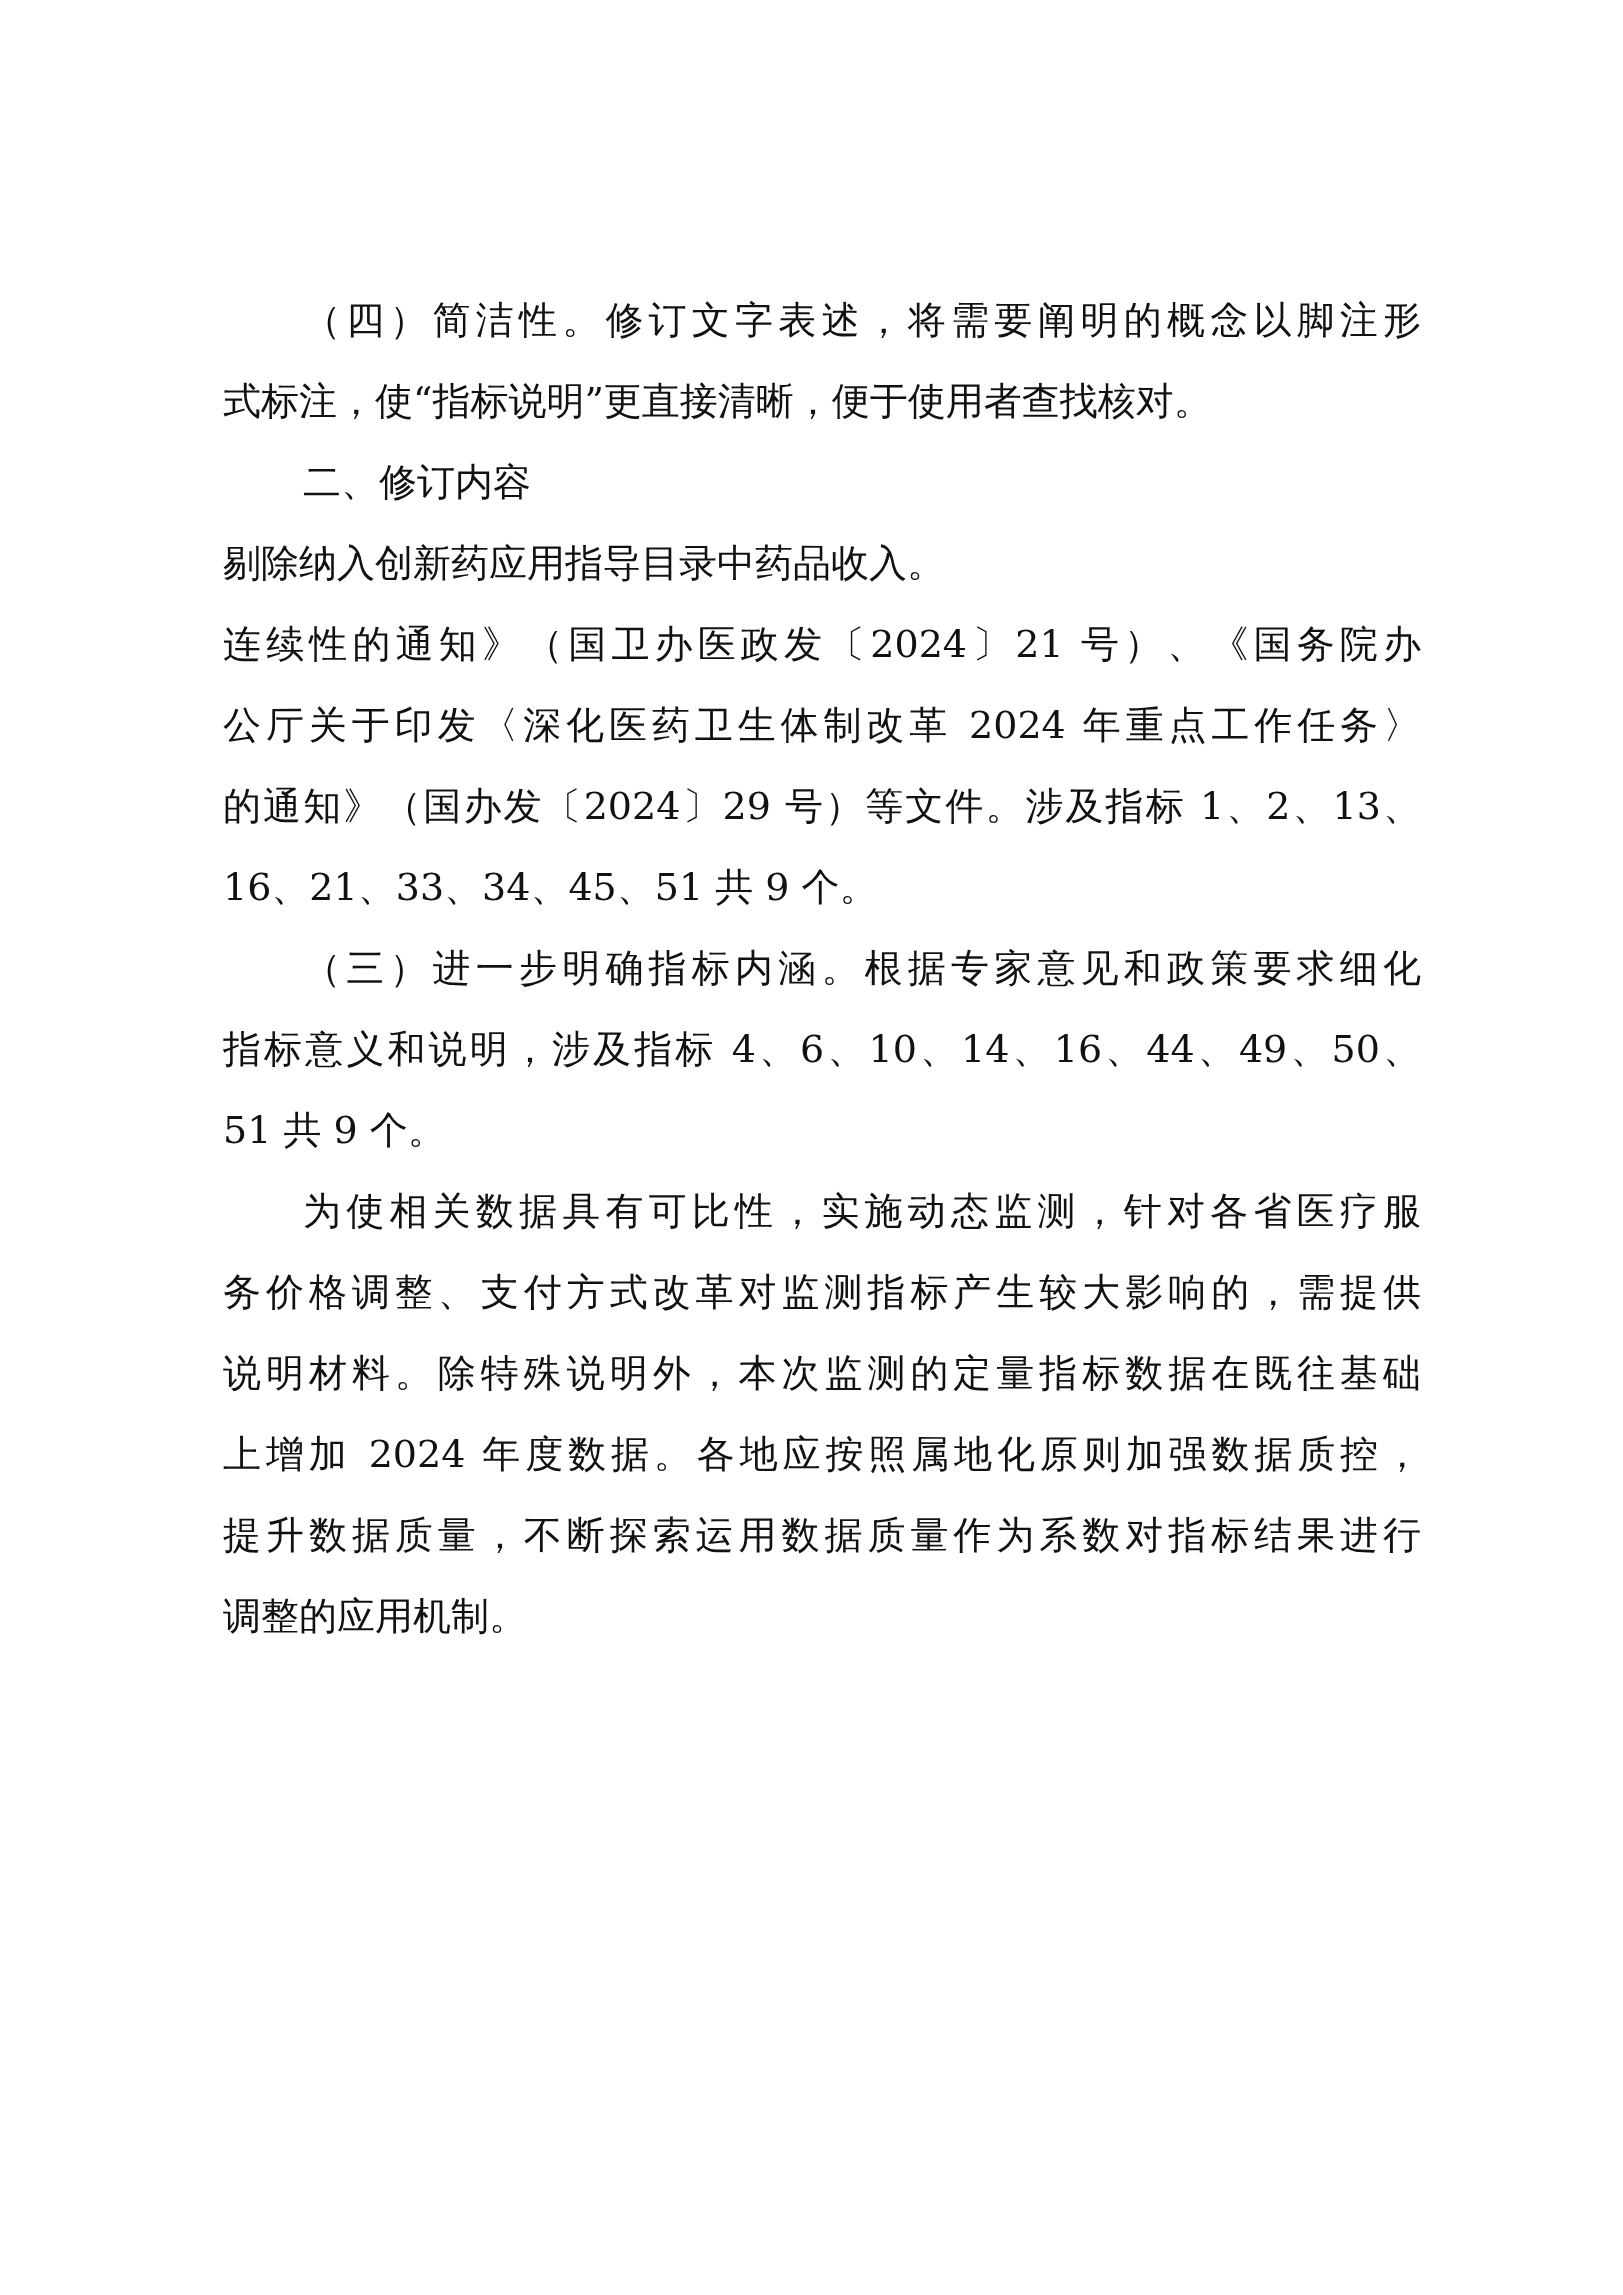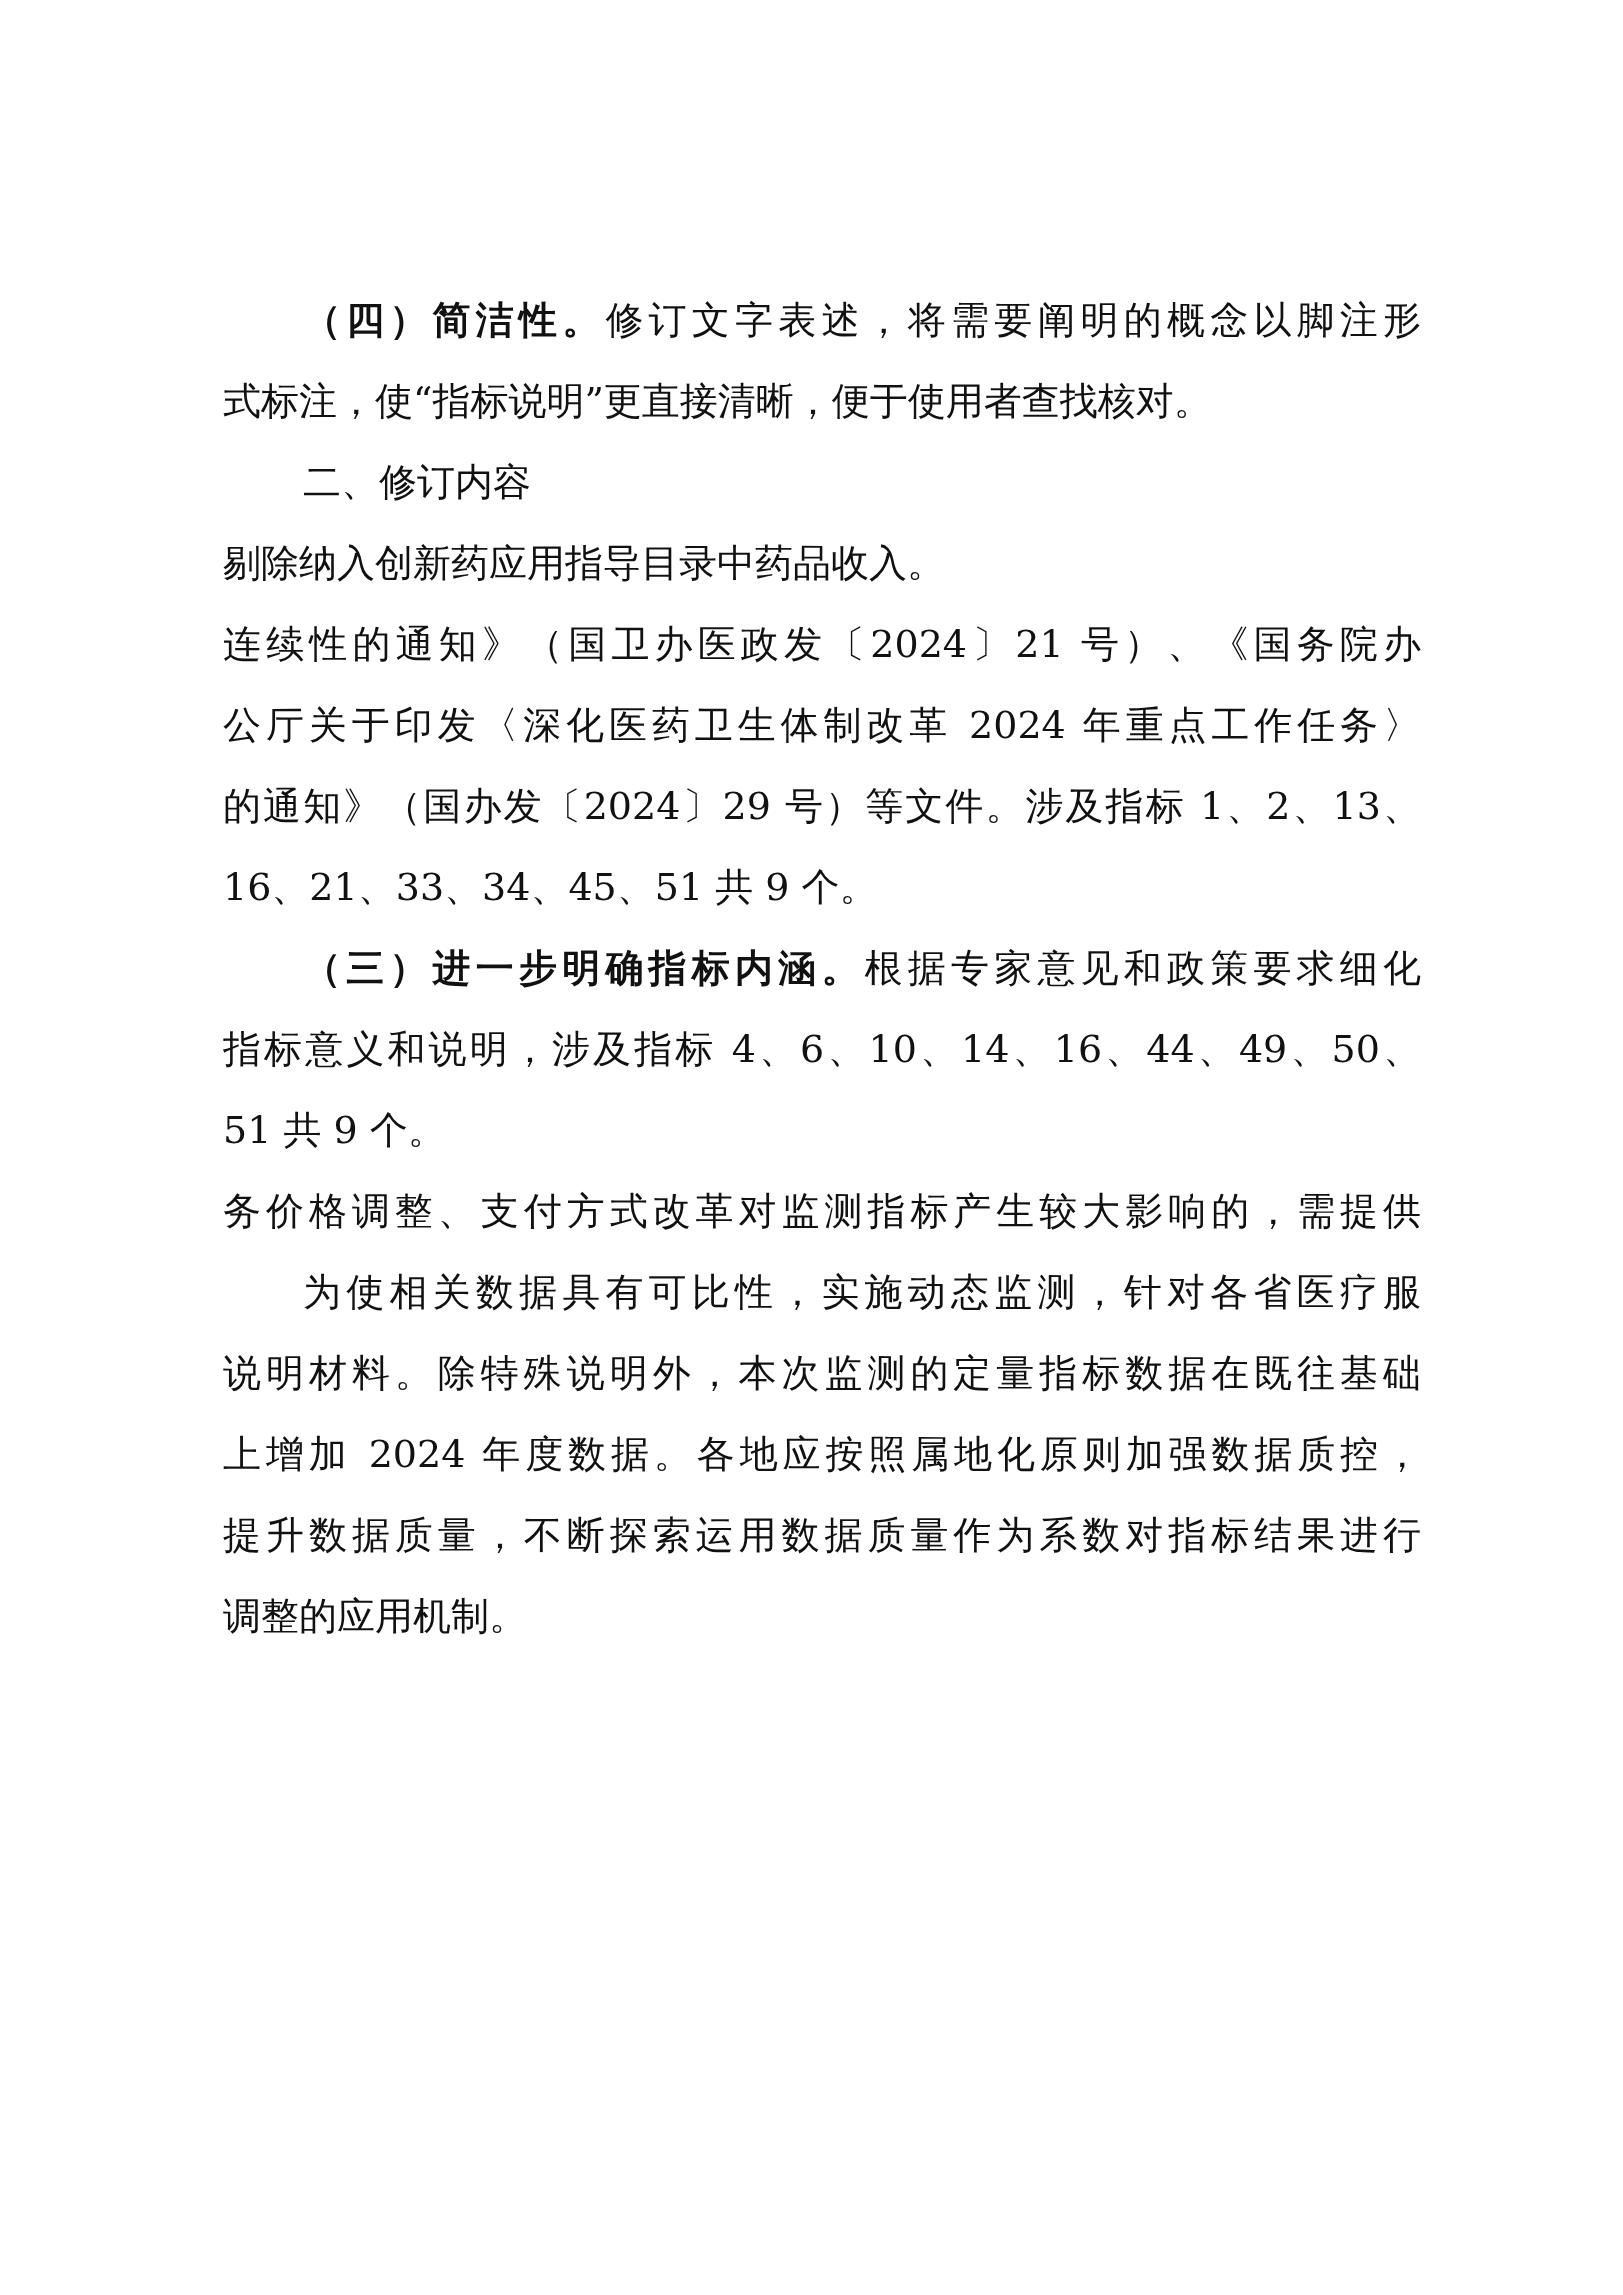--- a/index.html
+++ b/index.html
@@ -31,21 +31,21 @@
     text-align-last: justify;
     letter-spacing: 0;
   }
   .line.last {
     text-align-last: left;
   }
   .line.indent {
     padding-left: 80px;
   }
   .bold {
-    font-weight: bold;
+    font-weight: normal;
     font-family: "DejaVu Sans", "Liberation Sans", sans-serif;
   }
   .heading {
     font-family: Liberation Serif, serif;
     font-weight: normal;
   }
   .para {
     display: block;
   }
 </style>
@@ -74,22 +74,22 @@
     <span class="line last">16、21、33、34、45、51 共 9 个。</span>
   </div>
 
   <div class="para">
     <span class="line indent"><span class="bold">（三）进一步明确指标内涵。</span><span>根据专家意见和政策要求细化</span></span>
     <span class="line">指标意义和说明，涉及指标 4、6、10、14、16、44、49、50、</span>
     <span class="line last">51 共 9 个。</span>
   </div>
 
   <div class="para">
+    <span class="line indent">为使相关数据具有可比性，实施动态监测，针对各省医疗服</span>
     <span class="line">务价格调整、支付方式改革对监测指标产生较大影响的，需提供</span>
-    <span class="line indent">为使相关数据具有可比性，实施动态监测，针对各省医疗服</span>
     <span class="line">说明材料。除特殊说明外，本次监测的定量指标数据在既往基础</span>
     <span class="line">上增加 2024 年度数据。各地应按照属地化原则加强数据质控，</span>
     <span class="line">提升数据质量，不断探索运用数据质量作为系数对指标结果进行</span>
     <span class="line last">调整的应用机制。</span>
   </div>
 
 </div>
 
 
 </body></html>

